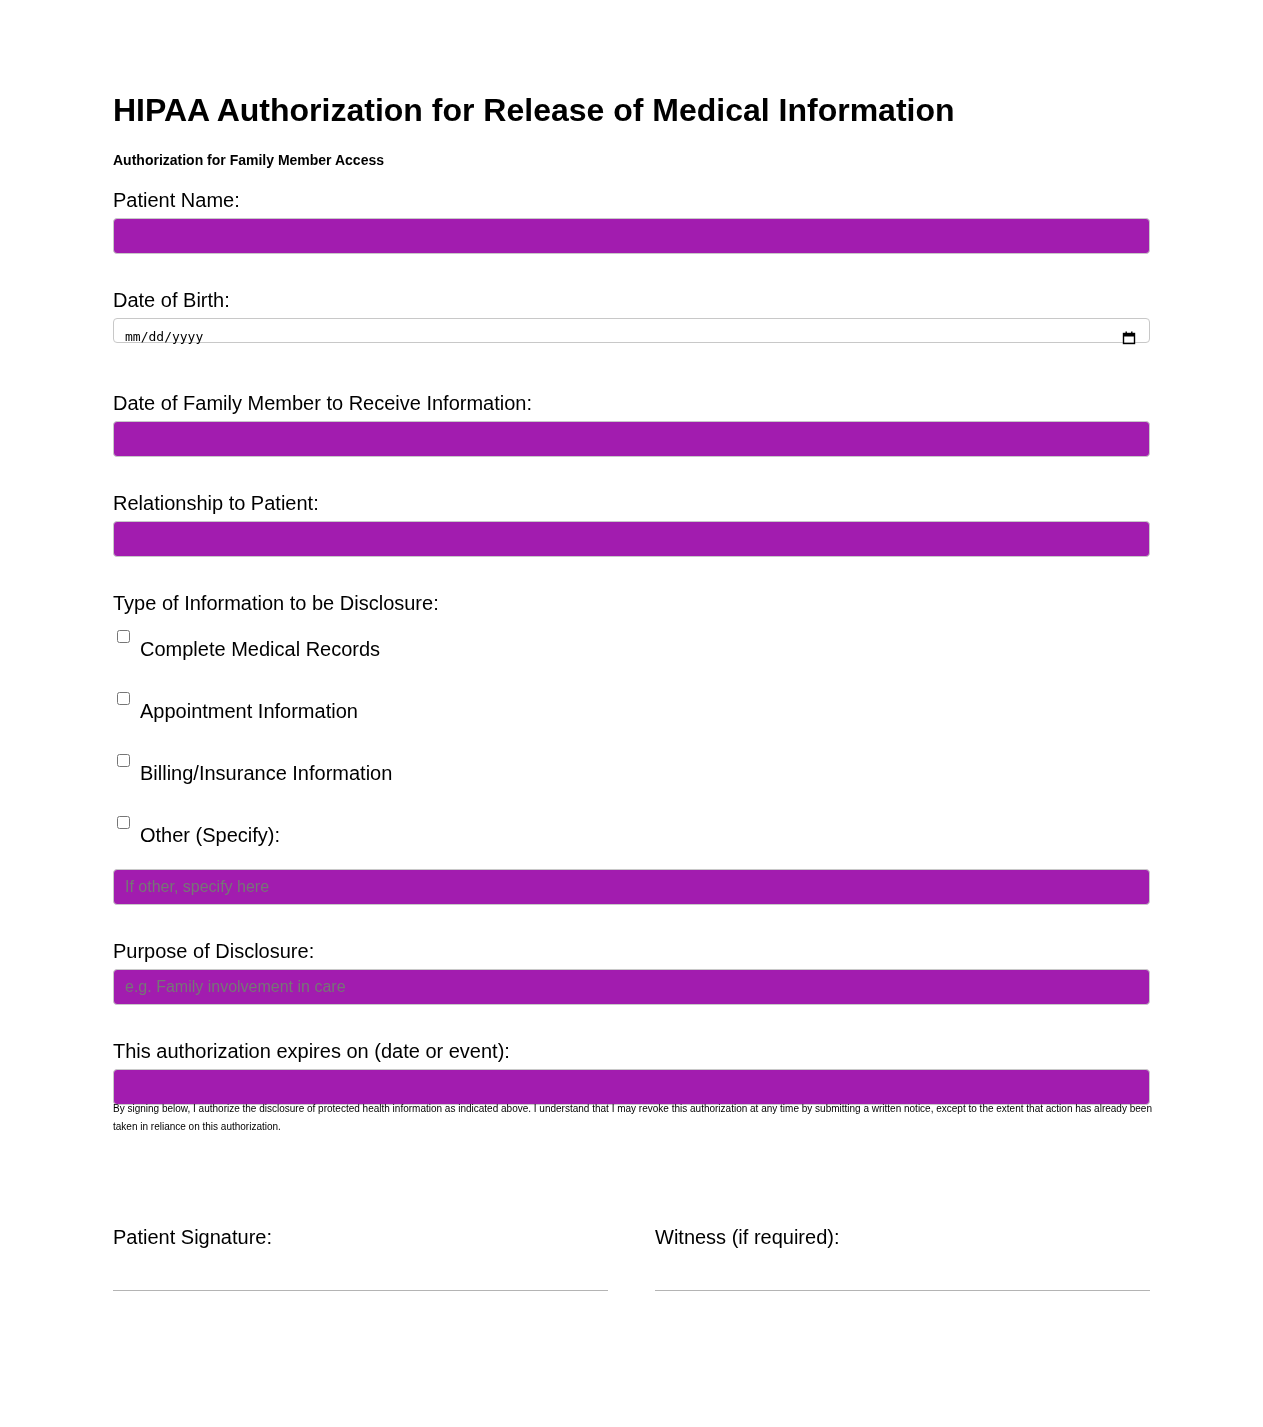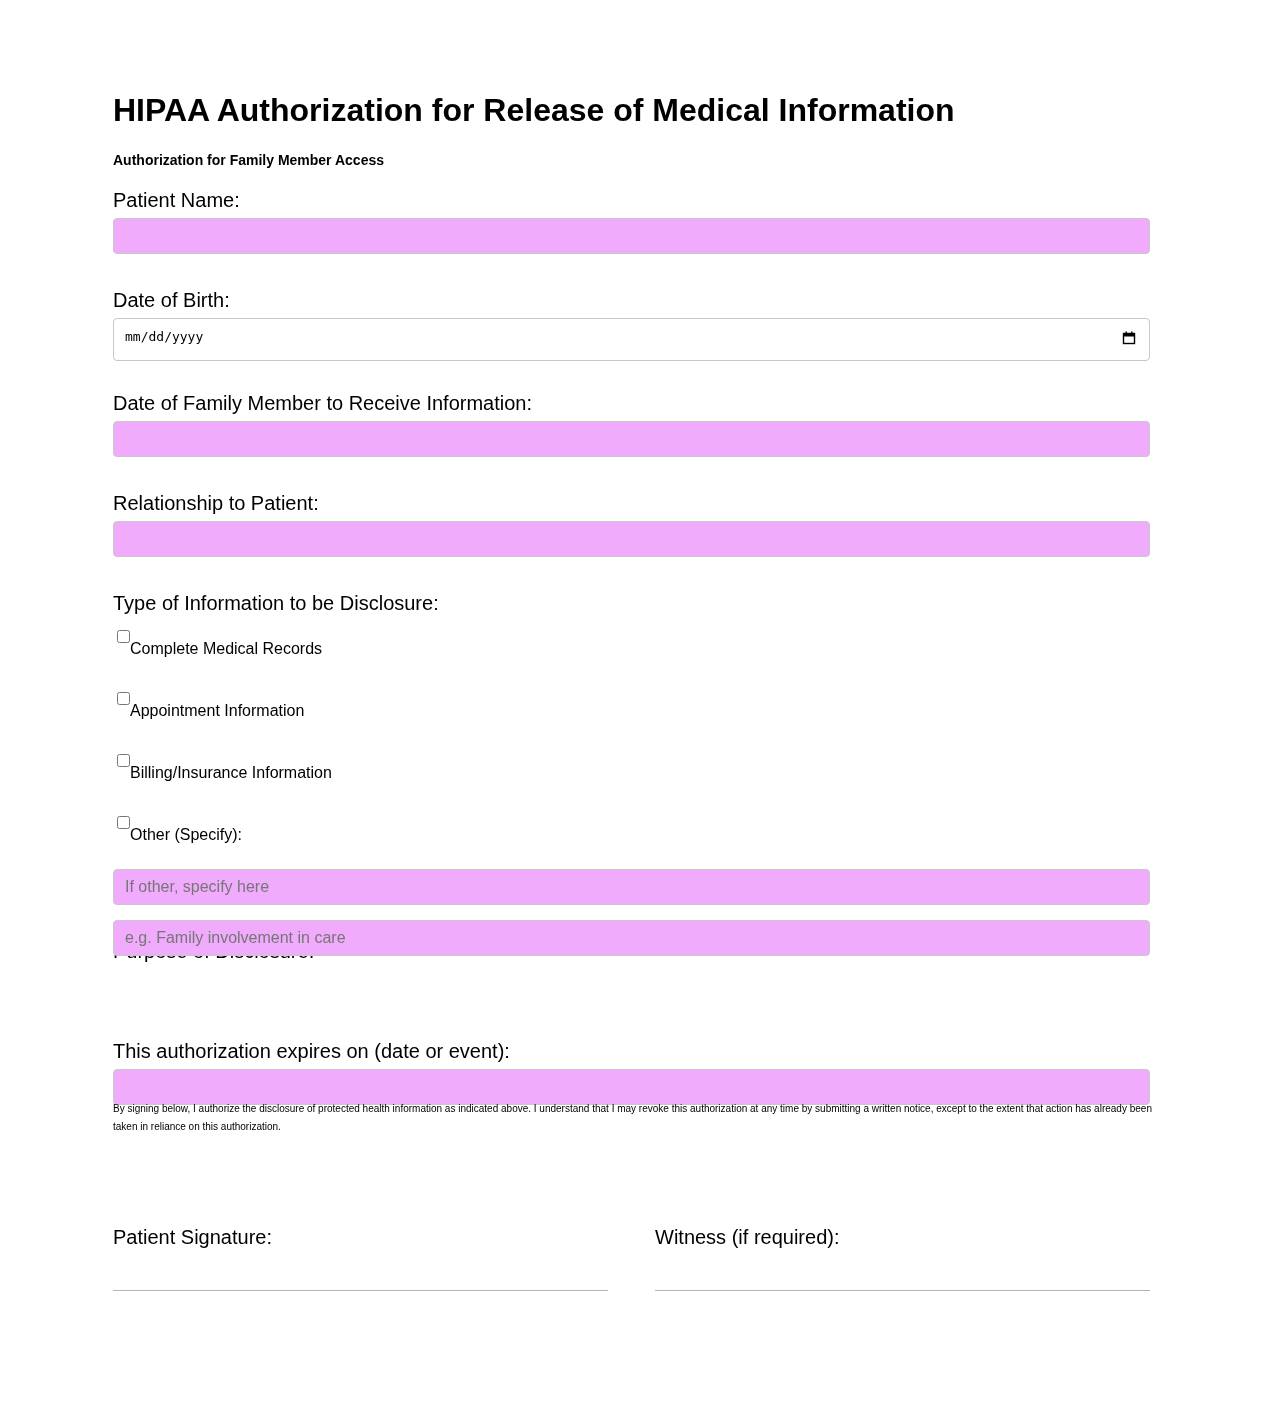--- a/index.html
+++ b/index.html
@@ -12,39 +12,39 @@
       position: absolute; left: 0; top: 91px; margin: 0;
       font-size: 32px; font-weight: bold; line-height: 38px; white-space: nowrap;
     }
     h2 {
       position: absolute; left: 0; top: 149px; margin: 0;
       font-size: 14px; font-weight: bold; line-height: 22px; white-space: nowrap;
     }
     .label { position: absolute; left: 0; font-size: 20px; line-height: 20px; white-space: nowrap; }
     .input {
       position: absolute; left: 0; width: 1037px; height: 36px; box-sizing: border-box;
-      border: 1px solid #c8c8c8; border-radius: 4px; background: #f0abfc;
+      border: 1px solid #c8c8c8; border-radius: 4px; background: #a21caf;
       padding: 0 11px; font-family: "Liberation Sans", sans-serif; font-size: 16px; color: #000;
       outline: none;
     }
     .input::placeholder { color: #767676; }
     .date {
-      position: absolute; left: 0; width: 1037px; height: 43px; box-sizing: border-box;
+      position: absolute; left: 0; width: 1037px; height: 25px; box-sizing: border-box;
       border: 1px solid #c8c8c8; border-radius: 4px; background: #fff;
     }
     .date .ph {
       position: absolute; left: 11px; top: 10px; font-family: "DejaVu Sans Mono", monospace;
       font-size: 13px; color: #000; letter-spacing: 0px;
     }
     .date .cal { position: absolute; right: 13px; top: 12px; width: 14px; height: 14px; }
     .cb {
       position: absolute; left: 4px; width: 13px; height: 13px; box-sizing: border-box;
       border: 1px solid #767676; border-radius: 2px; background: #fff; margin: 0;
     }
-    .cb-label { position: absolute; left: 17px; font-size: 16px; line-height: 20px; white-space: nowrap; }
+    .cb-label { position: absolute; left: 27px; font-size: 20px; line-height: 20px; white-space: nowrap; }
     .statement {
       position: absolute; left: 0; top: 1100px; width: 1040px;
       font-size: 10px; line-height: 18px;
     }
     .sig-line { position: absolute; top: 1290px; height: 1px; background: #b4b4b4; width: 495px; }
   </style>
 </head>
 <body>
 
 <div class="page">
@@ -81,21 +81,21 @@
 
   <input class="cb" style="top: 754px;" type="checkbox">
   <div class="cb-label" style="top:763px">Billing/Insurance Information</div>
 
   <input class="cb" style="top: 816px;" type="checkbox">
   <div class="cb-label" style="top:825px">Other (Specify):</div>
 
   <input class="input" style="top: 869px;" type="text" placeholder="If other, specify here">
 
   <div class="label" style="top:941px">Purpose of Disclosure:</div>
-  <input class="input" style="top: 920px;" type="text" placeholder="e.g. Family involvement in care">
+  <input class="input" style="top: 969px;" type="text" placeholder="e.g. Family involvement in care">
 
   <div class="label" style="top:1041px">This authorization expires on (date or event):</div>
   <input class="input" style="top: 1069px;" type="text" placeholder="">
 
   <div class="statement">By signing below, I authorize the disclosure of protected health information as indicated above. I understand that I may revoke this authorization at any time by submitting a written notice, except to the extent that action has already been taken in reliance on this authorization.</div>
 
   <div class="label" style="top:1227px">Patient Signature:</div>
   <div class="sig-line" style="left:0"></div>
 
   <div class="label" style="top:1227px; left:542px">Witness (if required):</div>

